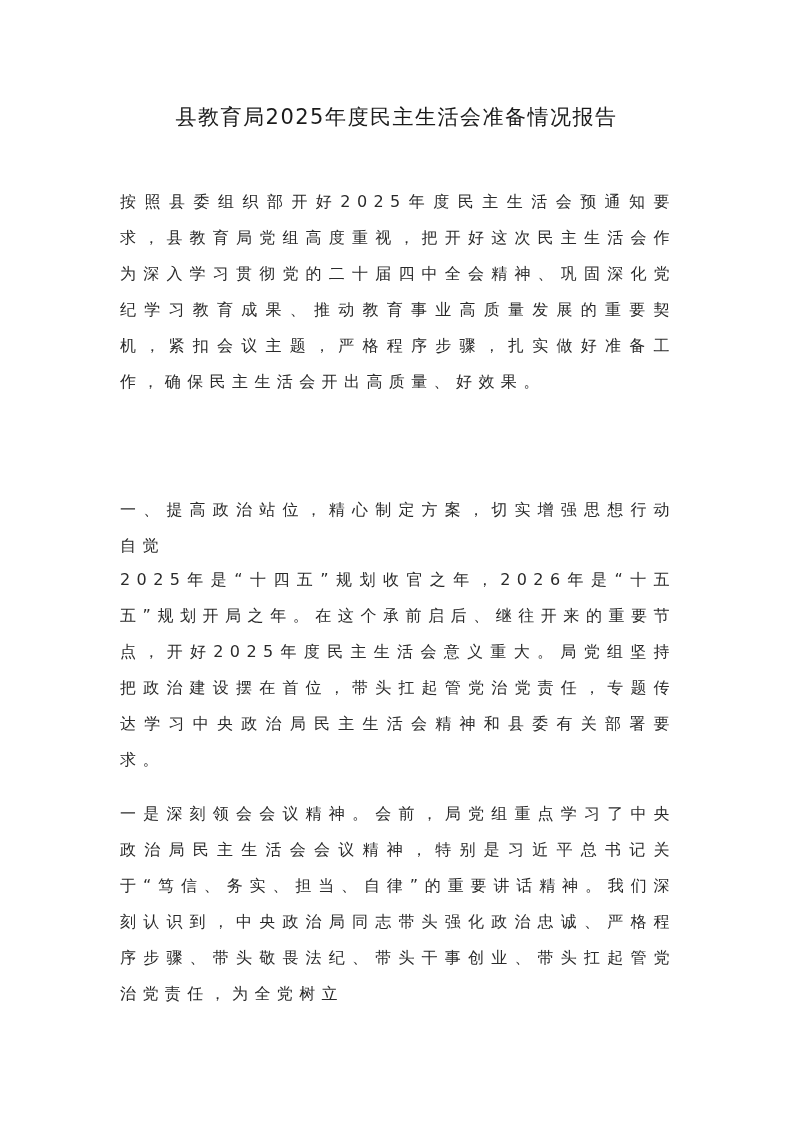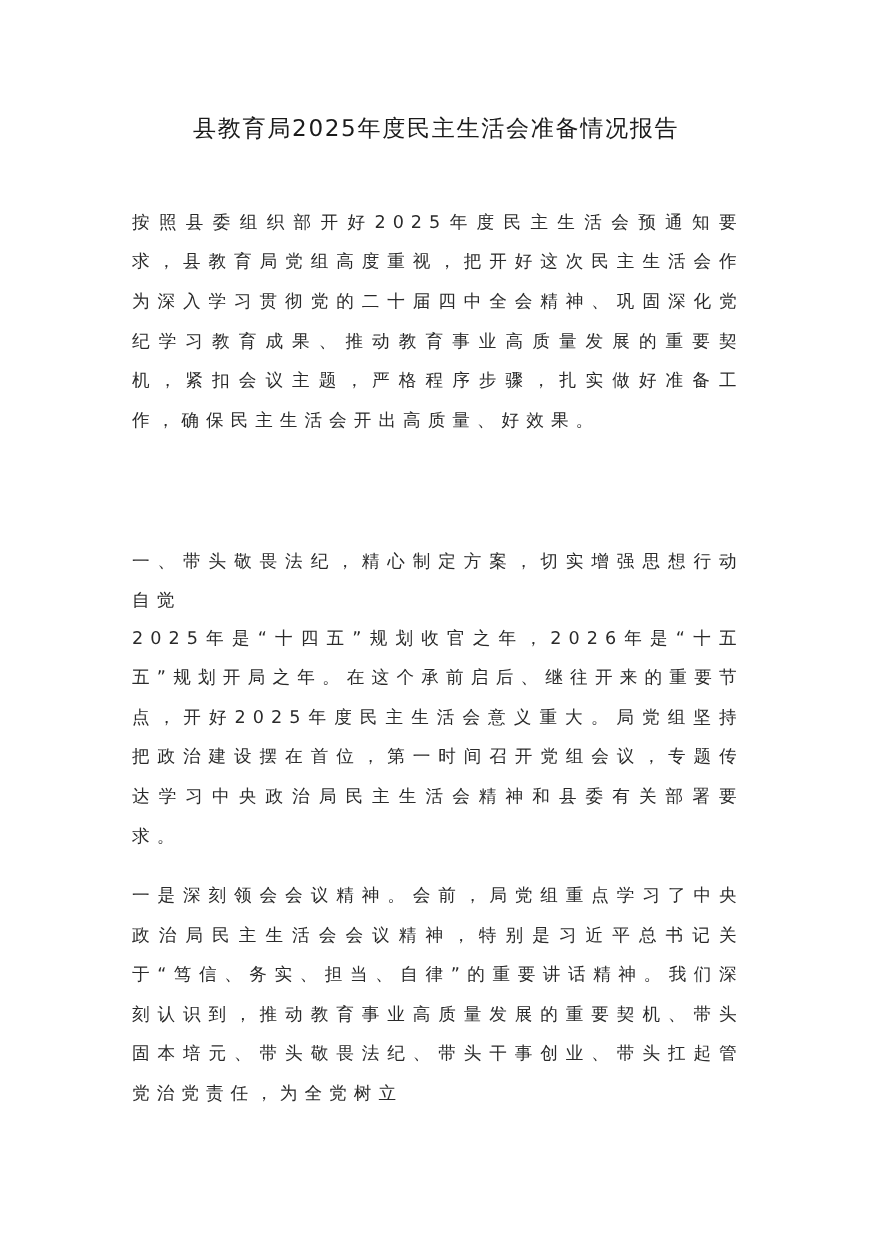--- a/index.html
+++ b/index.html
@@ -22,16 +22,16 @@
     .h1 { top: 492px; }
     .p2 { top: 562px; }
     .p3 { top: 796px; }
   </style>
 </head>
 <body>
 
 <div class="page">
   <div class="title">县教育局2025年度民主生活会准备情况报告</div>
   <div class="body-text p1">按照县委组织部开好2025年度民主生活会预通知要求，县教育局党组高度重视，把开好这次民主生活会作为深入学习贯彻党的二十届四中全会精神、巩固深化党纪学习教育成果、推动教育事业高质量发展的重要契机，紧扣会议主题，严格程序步骤，扎实做好准备工作，确保民主生活会开出高质量、好效果。</div>
-  <div class="body-text h1">一、带头敬畏法纪，精心制定方案，切实增强思想行动自觉</div>
-  <div class="body-text p2">2025年是“十四五”规划收官之年，2026年是“十五五”规划开局之年。在这个承前启后、继往开来的重要节点，开好2025年度民主生活会意义重大。局党组坚持把政治建设摆在首位，第一时间召开党组会议，专题传达学习中央政治局民主生活会精神和县委有关部署要求。</div>
-  <div class="body-text p3">一是深刻领会会议精神。会前，局党组重点学习了中央政治局民主生活会会议精神，特别是习近平总书记关于“笃信、务实、担当、自律”的重要讲话精神。我们深刻认识到，推动教育事业高质量发展的重要契机、带头固本培元、带头敬畏法纪、带头干事创业、带头扛起管党治党责任，为全党树立</div>
+  <div class="body-text h1">一、提高政治站位，精心制定方案，切实增强思想行动自觉</div>
+  <div class="body-text p2">2025年是“十四五”规划收官之年，2026年是“十五五”规划开局之年。在这个承前启后、继往开来的重要节点，开好2025年度民主生活会意义重大。局党组坚持把政治建设摆在首位，带头扛起管党治党责任，专题传达学习中央政治局民主生活会精神和县委有关部署要求。</div>
+  <div class="body-text p3">一是深刻领会会议精神。会前，局党组重点学习了中央政治局民主生活会会议精神，特别是习近平总书记关于“笃信、务实、担当、自律”的重要讲话精神。我们深刻认识到，中央政治局同志带头强化政治忠诚、严格程序步骤、带头敬畏法纪、带头干事创业、带头扛起管党治党责任，为全党树立</div>
 </div>
 
 </body></html>

